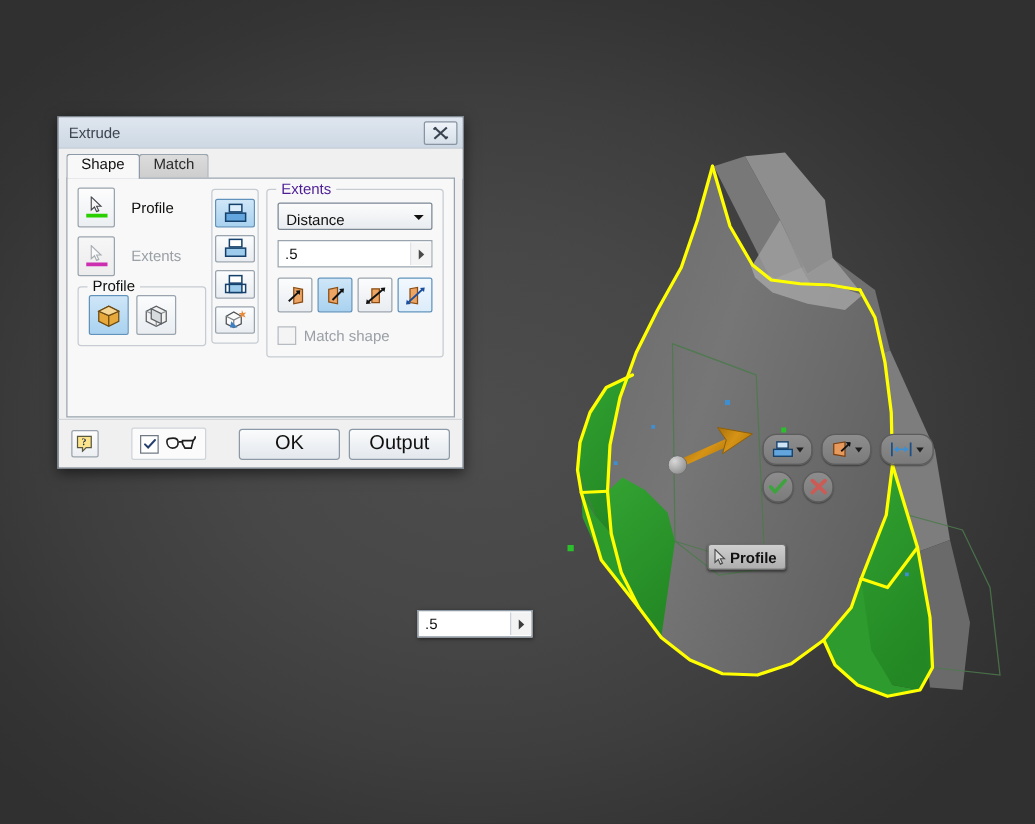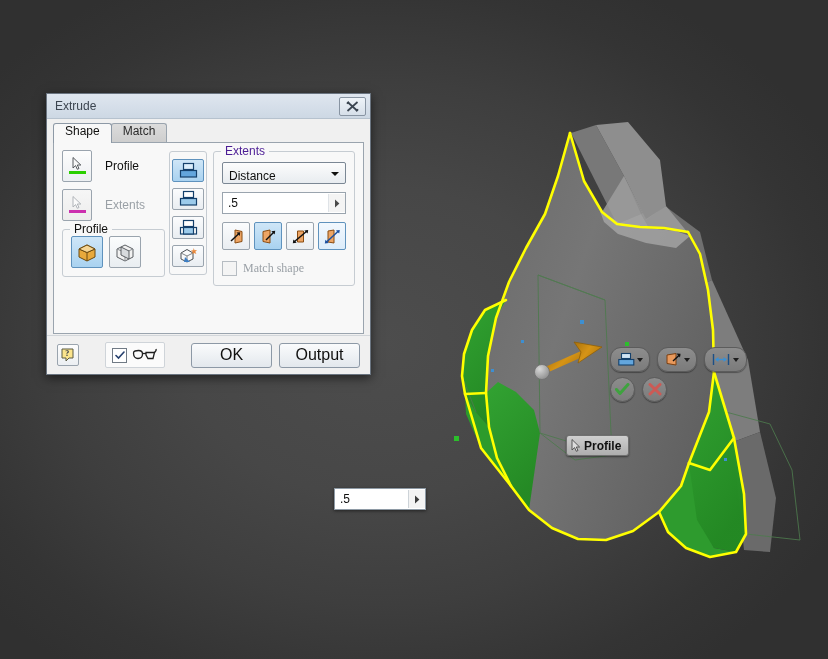--- a/index.html
+++ b/index.html
@@ -177,21 +177,21 @@
     display:flex;align-items:center;justify-content:center;
     background:linear-gradient(#fbfcfd,#e9edf1);
   }
   .dirbtn.on{background:linear-gradient(#cfe6f7,#a9d2f0);border-color:#5f92bd;}
   .dirbtn.onlite{background:linear-gradient(#f2f8fe,#dcecfa);border-color:#5f92bd;}
   .matchrow{display:flex;align-items:center;margin-top:11px;gap:6px;}
   .chk-sm{
     width:13px;height:13px;border:1px solid #b6bcc2;background:#f4f4f4;
     display:flex;align-items:center;justify-content:center;
   }
-  .matchrow .lbl{font-size:12px;color:#9aa0a6;font-family:Liberation Serif, serif;}
+  .matchrow .lbl{font-size:12px;color:#9aa0a6;}
 
   
   .footer{
     height:38px;border-top:1px solid #d2d6da;
     display:flex;align-items:center;padding:0 10px;
   }
   .helpbtn{
     width:20px;height:20px;border:1px solid #9aa4ae;border-radius:2px;
     background:linear-gradient(#fdfdfd,#eceff2);
     display:flex;align-items:center;justify-content:center;

